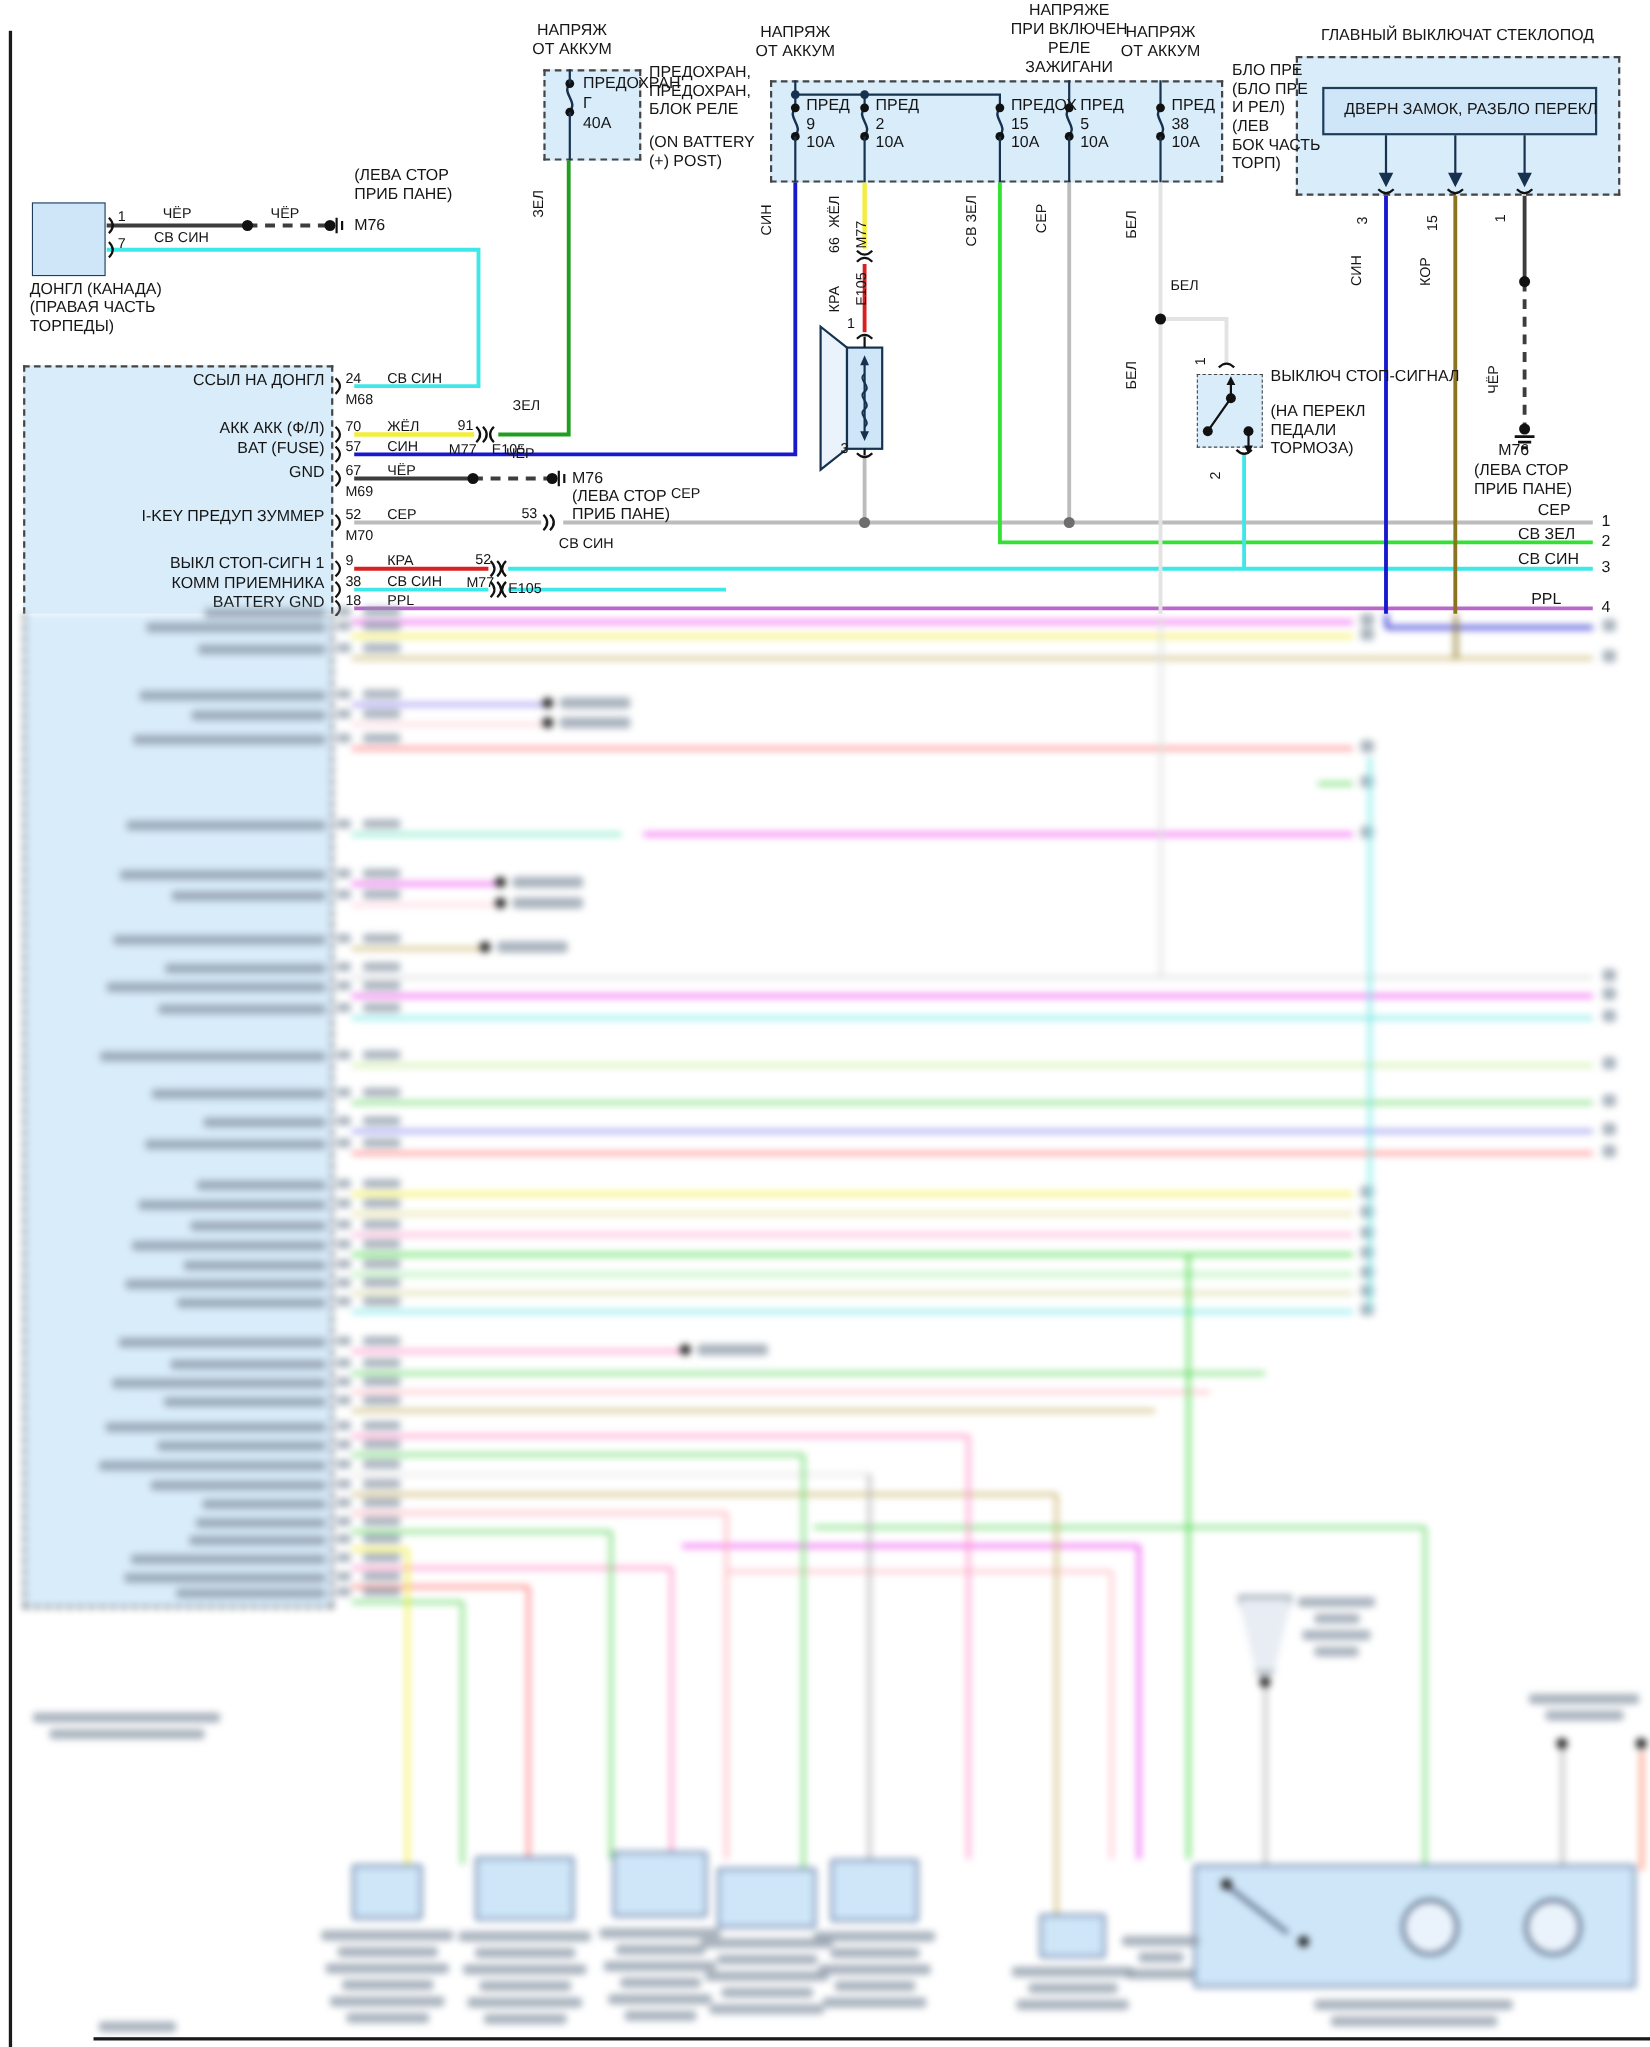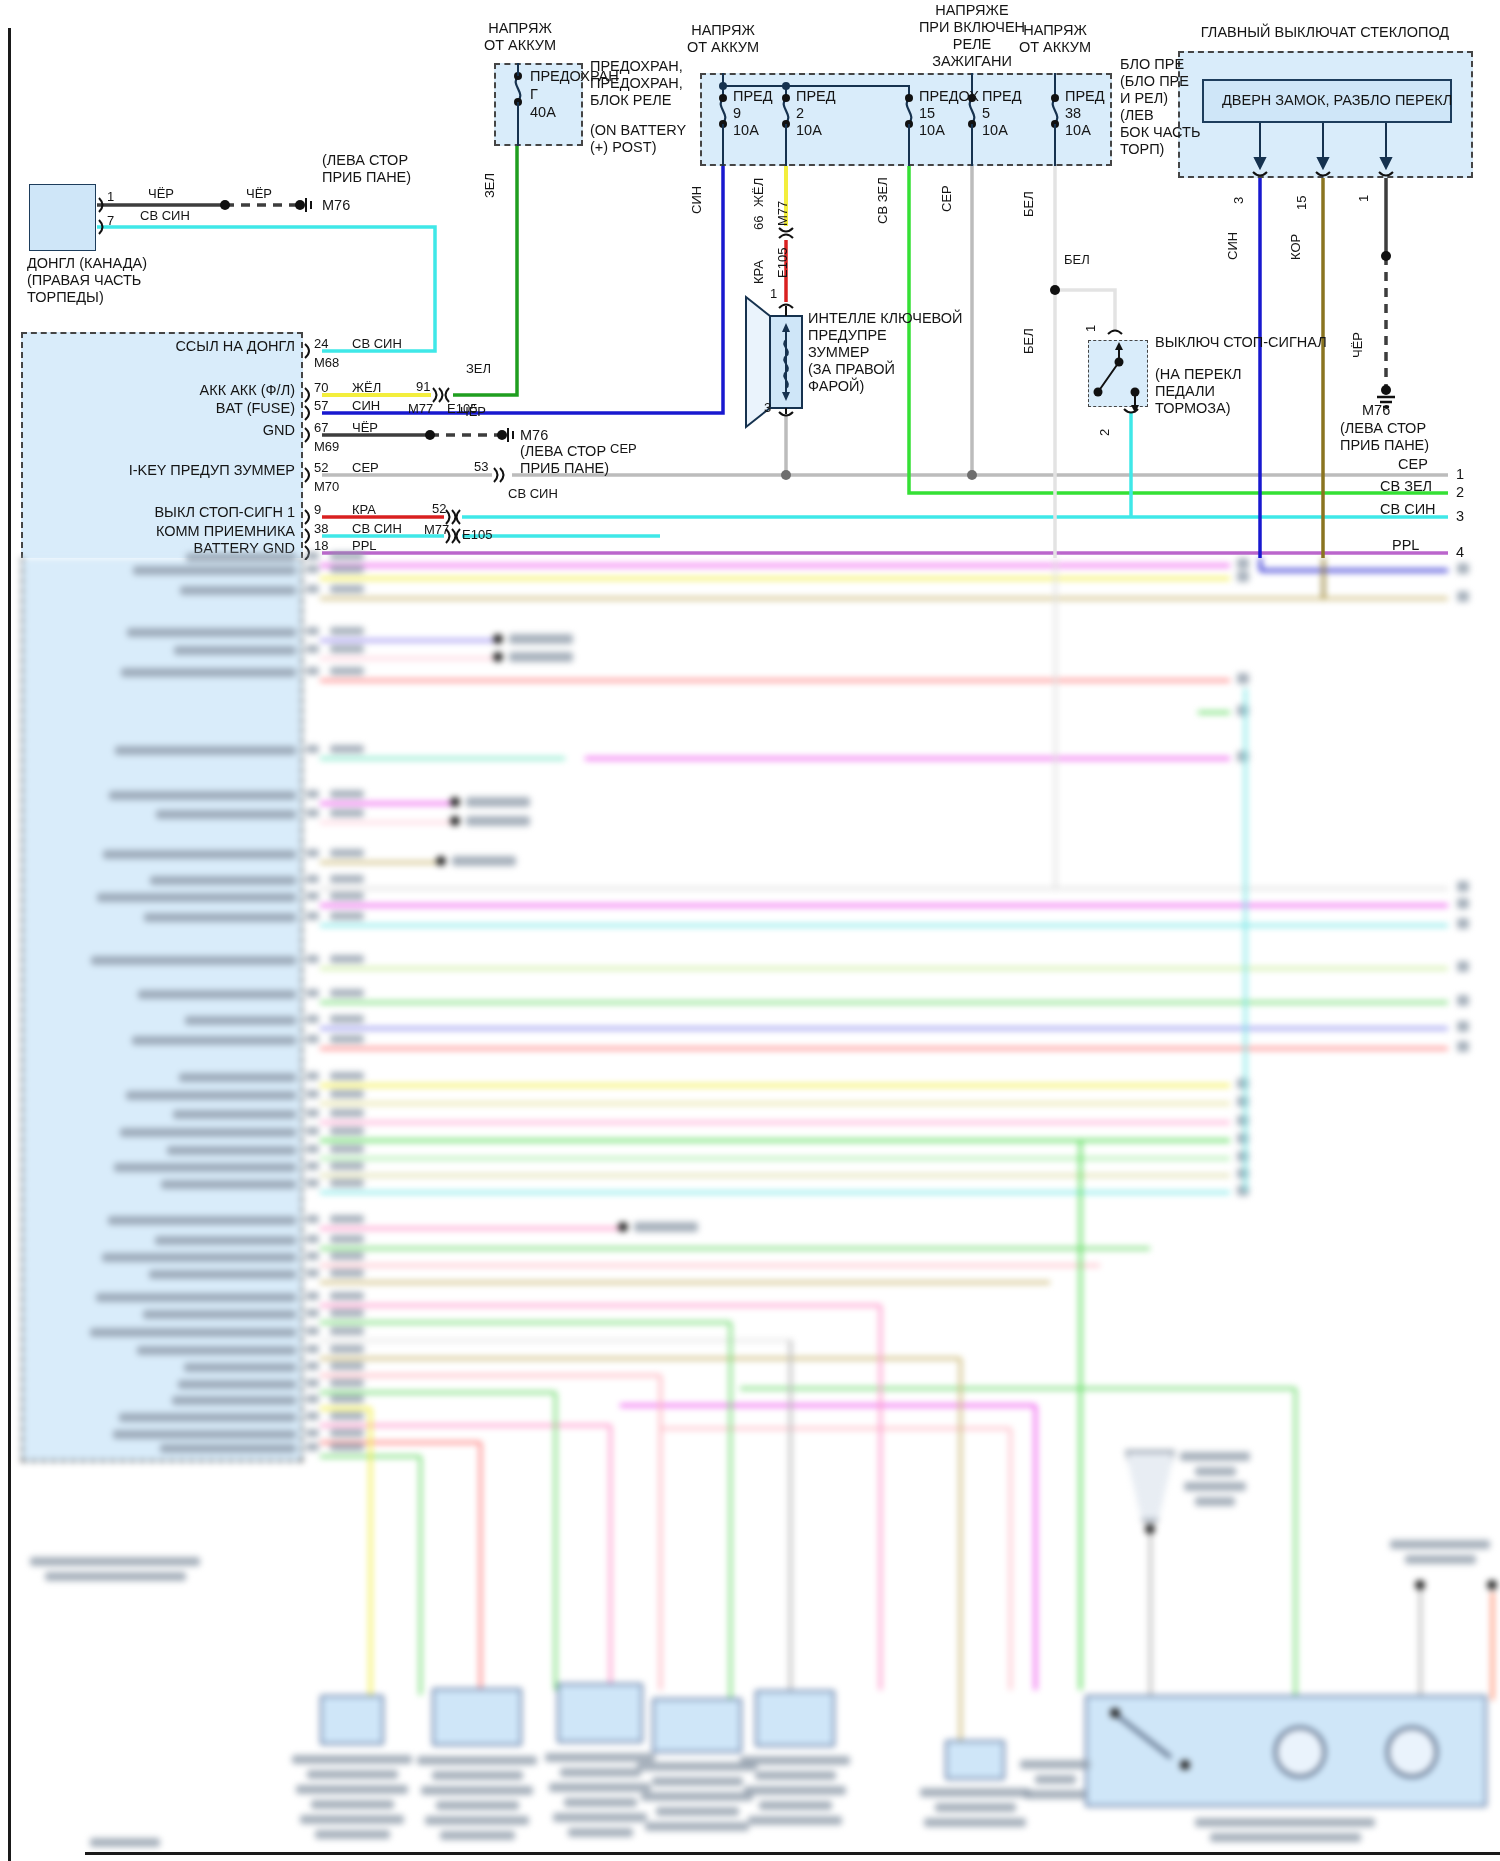--- a/index.html
+++ b/index.html
@@ -223,21 +223,20 @@
 <div class="t small" style="left:408px;top:400px;">М77</div>
 <div class="t small" style="left:447px;top:400px;">Е105</div>
 <div class="t small" style="left:474px;top:458px;">53</div>
 <div class="t small" style="left:432px;top:500px;">52</div>
 <div class="t small" style="left:424px;top:521px;">М77</div>
 <div class="t small" style="left:462px;top:526px;">Е105</div>
 
 <div class="t" style="left:520px;top:427px;">М76</div>
 <div class="t" style="left:520px;top:443px;"><span>(ЛЕВА СТОР</span><br><span>ПРИБ ПАНЕ)</span></div>
 
-<div class="t" style="left:808px;top:310px;"><span>ИНТЕЛЛЕ КЛЮЧЕВОЙ</span><br><span>ПРЕДУПРЕ</span><br><span>ЗУММЕР</span><br><span>(ЗА ПРАВОЙ</span><br><span>ФАРОЙ)</span></div>
 
 <div class="t" style="left:1155px;top:334px;">ВЫКЛЮЧ СТОП-СИГНАЛ</div>
 <div class="t" style="left:1155px;top:366px;"><span>(НА ПЕРЕКЛ</span><br><span>ПЕДАЛИ</span><br><span>ТОРМОЗА)</span></div>
 
 <div class="t" style="left:1362px;top:402px;">М76</div>
 <div class="t" style="left:1340px;top:420px;"><span>(ЛЕВА СТОР</span><br><span>ПРИБ ПАНЕ)</span></div>
 
 <div id="right-rows">
       <div class="t" style="left: 1398px; top: 456px;">СЕР</div>
       <div class="t" style="left: 1456px; top: 466px;">1</div>

